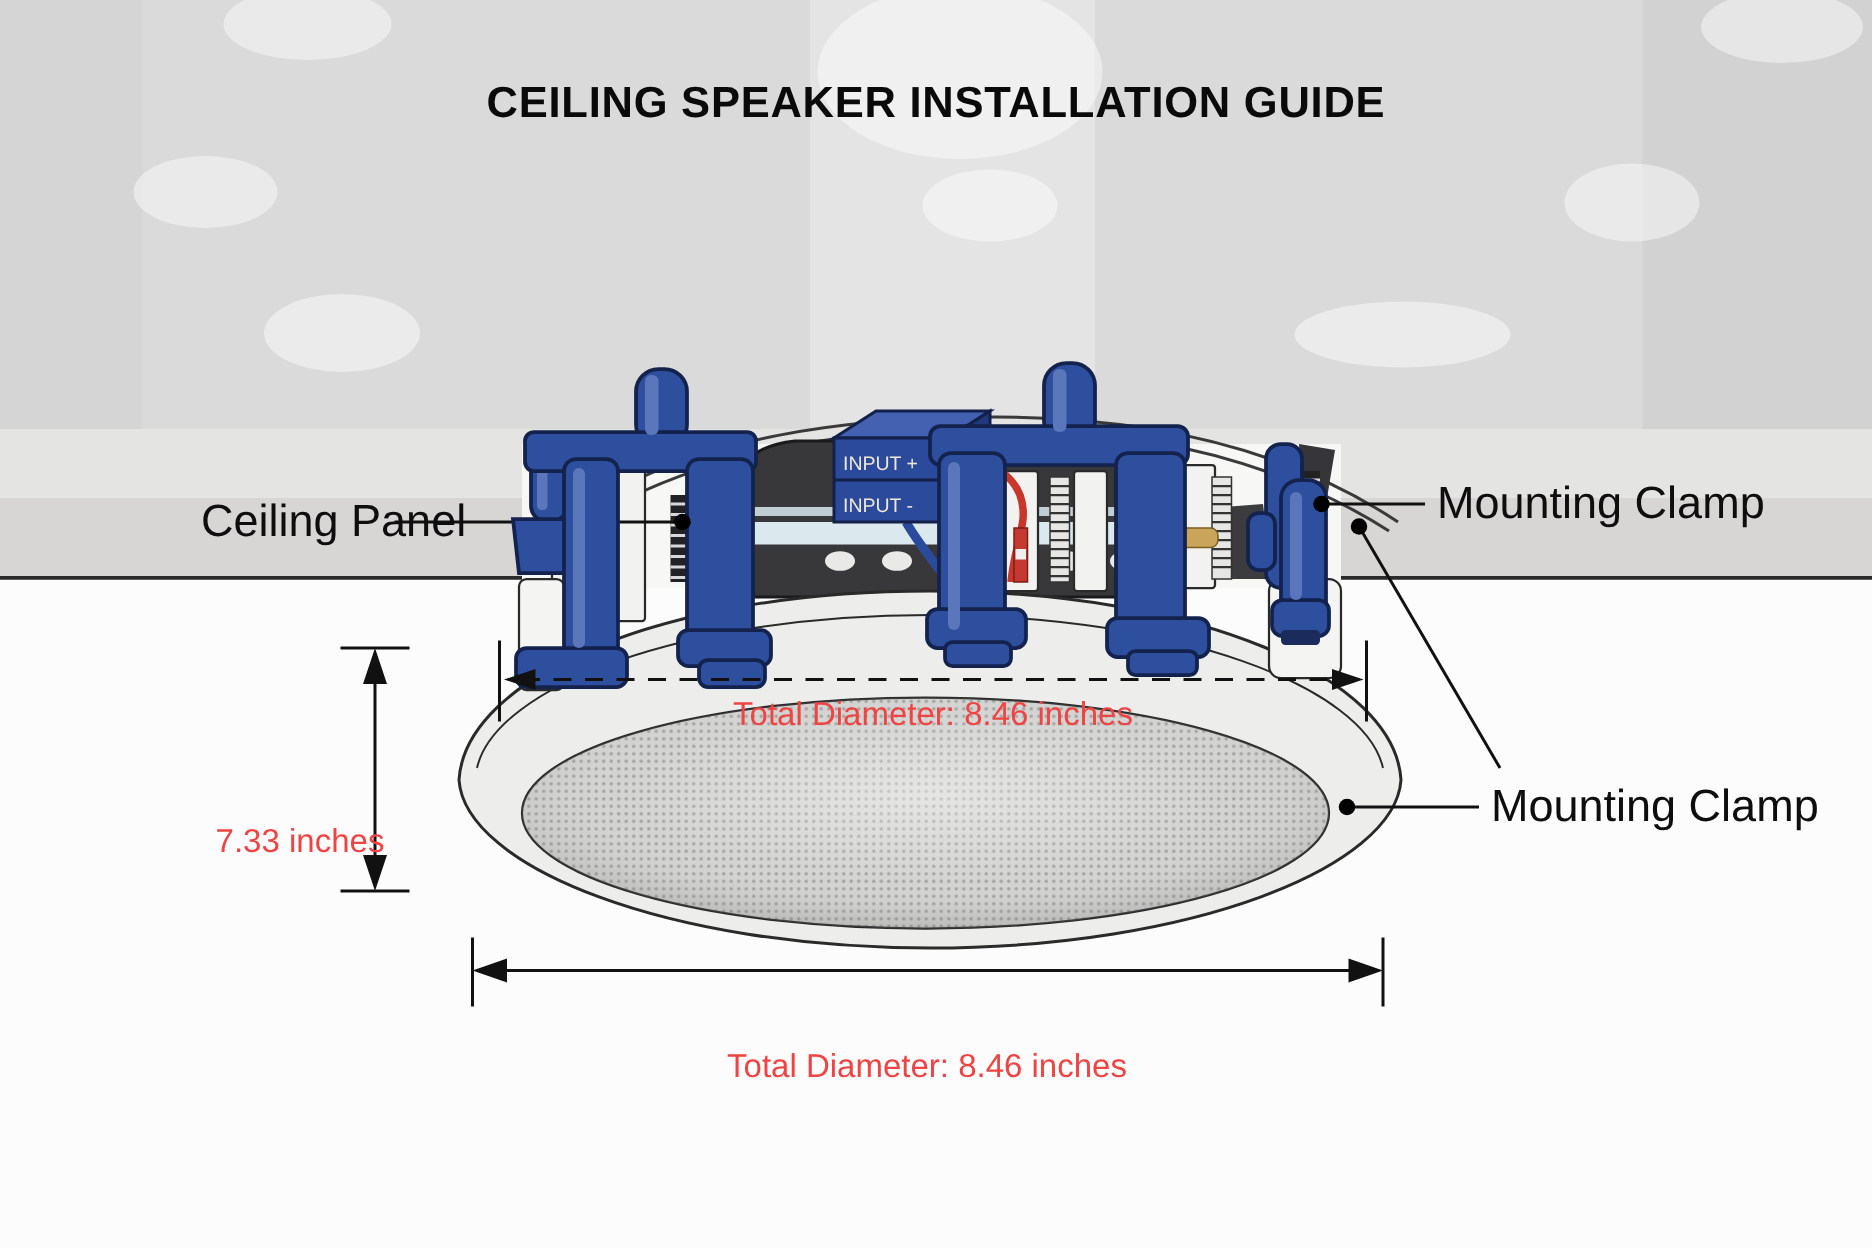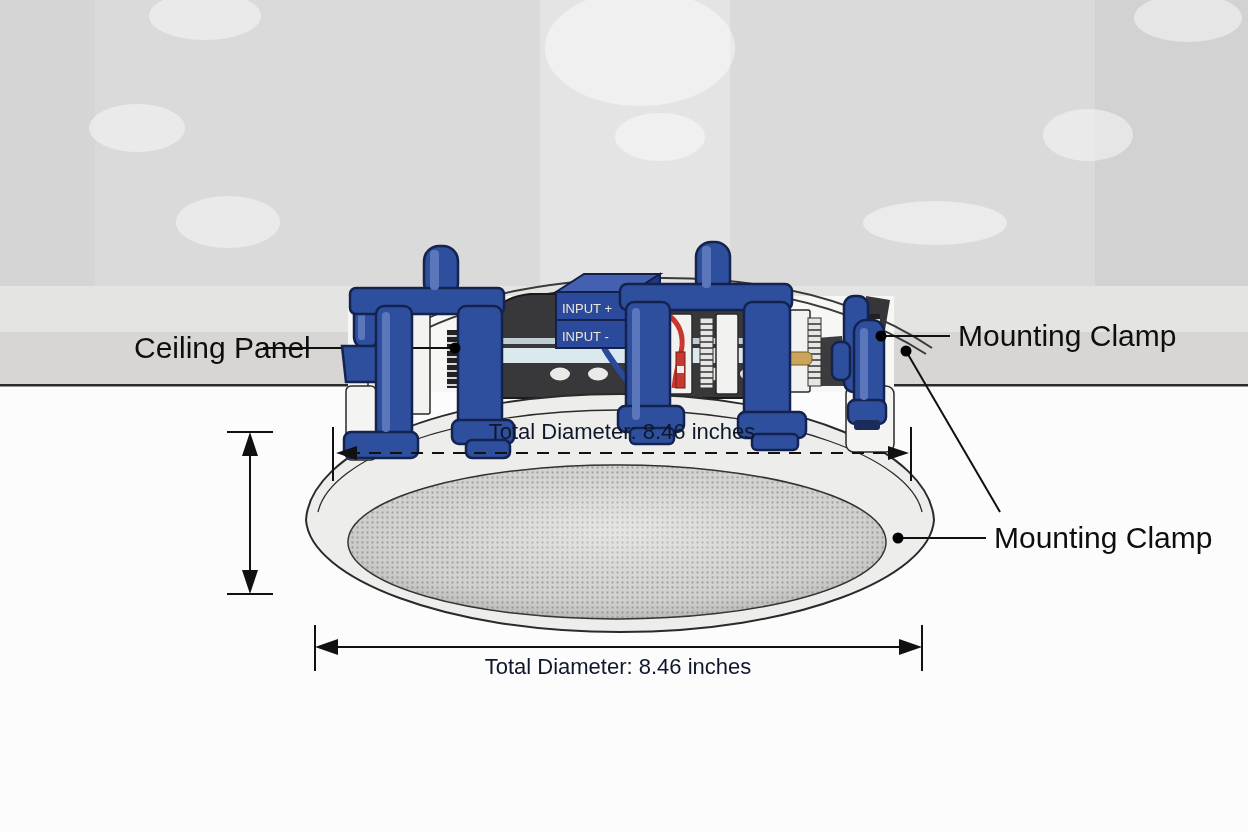--- a/index.html
+++ b/index.html
@@ -1,21 +1,21 @@
 <!DOCTYPE html>
 <html><head>
 <meta charset="utf-8">
 <style>
   html,body{margin:0;padding:0;}
   body{width:1248px;height:832px;background:#fcfcfc;font-family:"Liberation Sans",sans-serif;overflow:hidden;}
   .stage{position:relative;width:1248px;height:832px;background:#fcfcfc;}
   .stage svg{position:absolute;left:0;top:0;}
   .label{position:absolute;color:#0e0e0e;font-size:30px;line-height:26px;white-space:nowrap;}
   .title{left:0;right:0;top:56px;text-align:center;font-size:29px;font-weight:bold;letter-spacing:0.5px;color:#0a0a0a;white-space:normal;}
-  .dim{position:absolute;color:#0f172a;font-size:22px;text-align:center;}
+  .dim{position:absolute;color:#ef4444;font-size:22px;text-align:center;margin-top:44px;}
   .depth-block{left:108px;top:503px;width:184px;line-height:28px;}
   .diam-top{left:372px;top:419px;width:500px;}
   .diam-bottom{left:368px;top:654px;width:500px;}
   .lbl-ceiling{left:134px;top:335px;}
   .lbl-clamp-top{left:958px;top:323px;}
   .lbl-clamp-bottom{left:994px;top:525px;}
 </style>
 </head>
 <body>
 
@@ -205,25 +205,27 @@
 
   <g>
     <line x1="327" y1="647" x2="910" y2="647" stroke="#111111" stroke-width="2"></line>
     <polygon points="315,647 338,639 338,655" fill="#111111"></polygon>
     <polygon points="922,647 899,639 899,655" fill="#111111"></polygon>
     <line x1="315" y1="625" x2="315" y2="671" stroke="#111111" stroke-width="2"></line>
     <line x1="922" y1="625" x2="922" y2="671" stroke="#111111" stroke-width="2"></line>
   </g>
 </svg>
 
+<div class="label title">CEILING SPEAKER INSTALLATION GUIDE</div>
 
 <div class="label lbl-ceiling">Ceiling Panel</div>
 <div class="label lbl-clamp-top">Mounting Clamp</div>
 <div class="label lbl-clamp-bottom">Mounting Clamp</div>
 
 <div class="dim diam-top">Total Diameter: 8.46 inches</div>
 
 <div class="dim depth-block">
+  <div>7.33 inches</div>
 </div>
 
 <div class="dim diam-bottom">Total Diameter: 8.46 inches</div>
 
 </div>
 
 </body></html>

